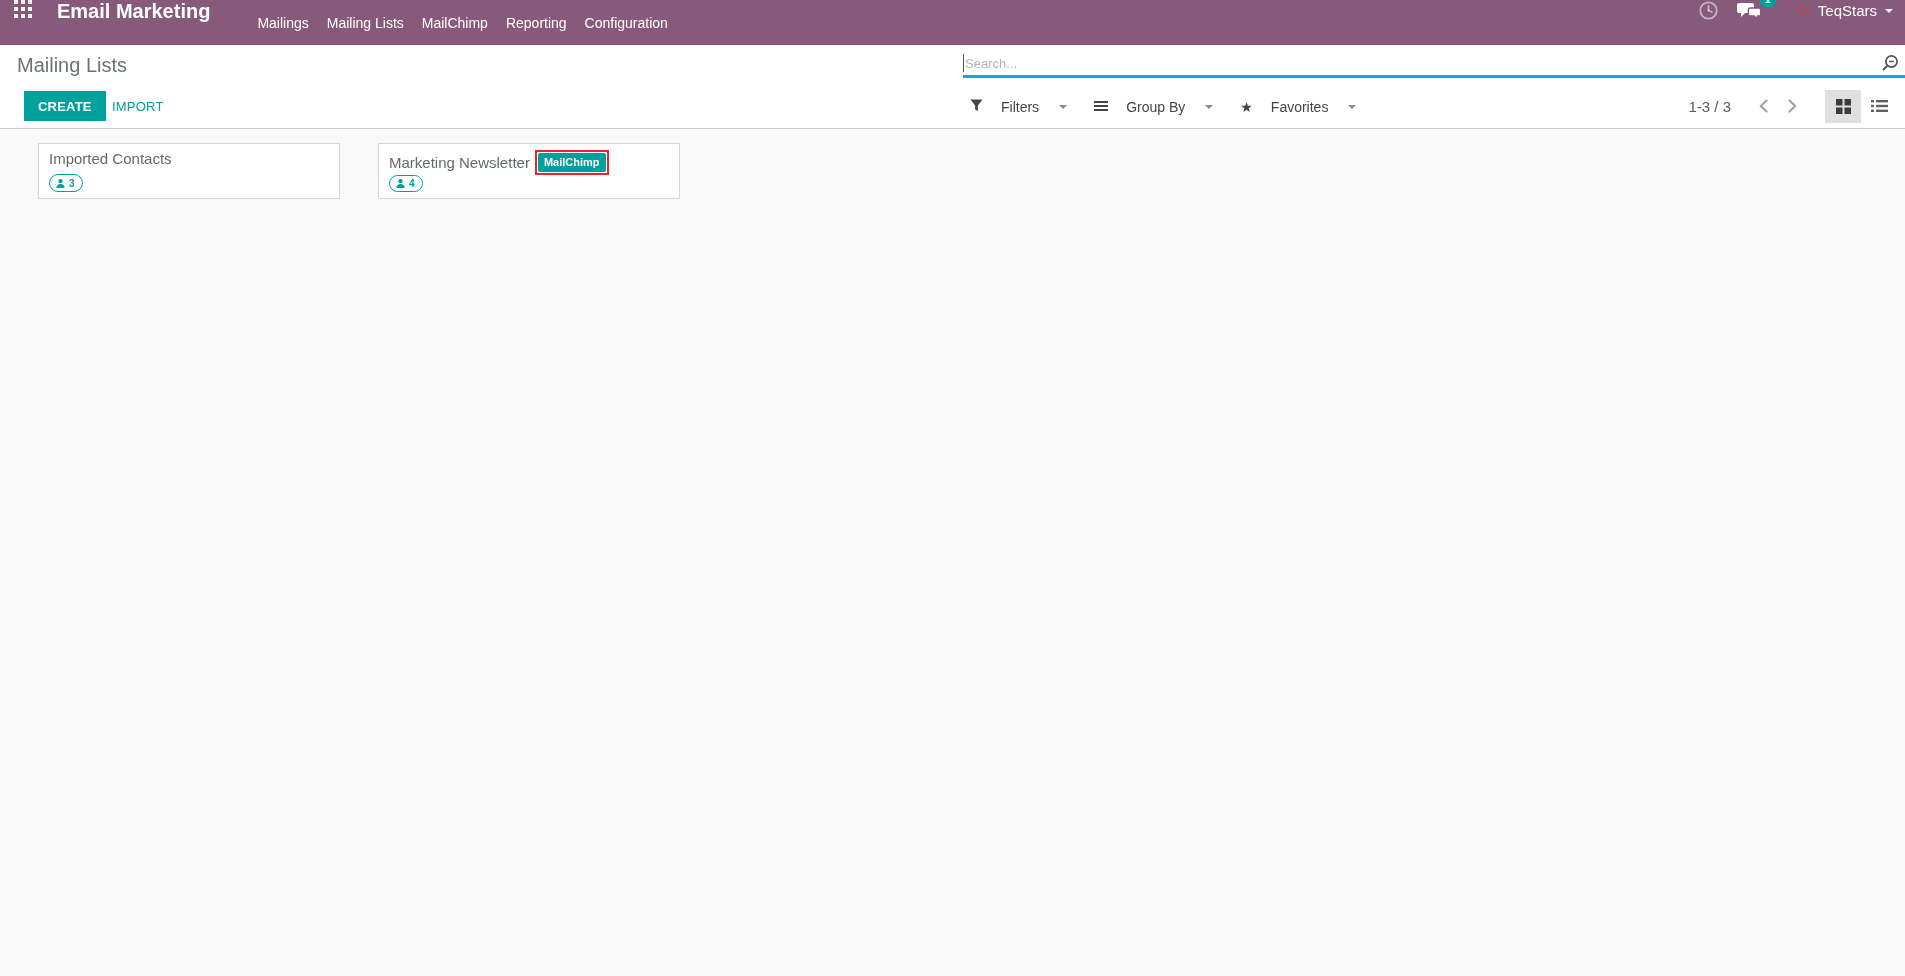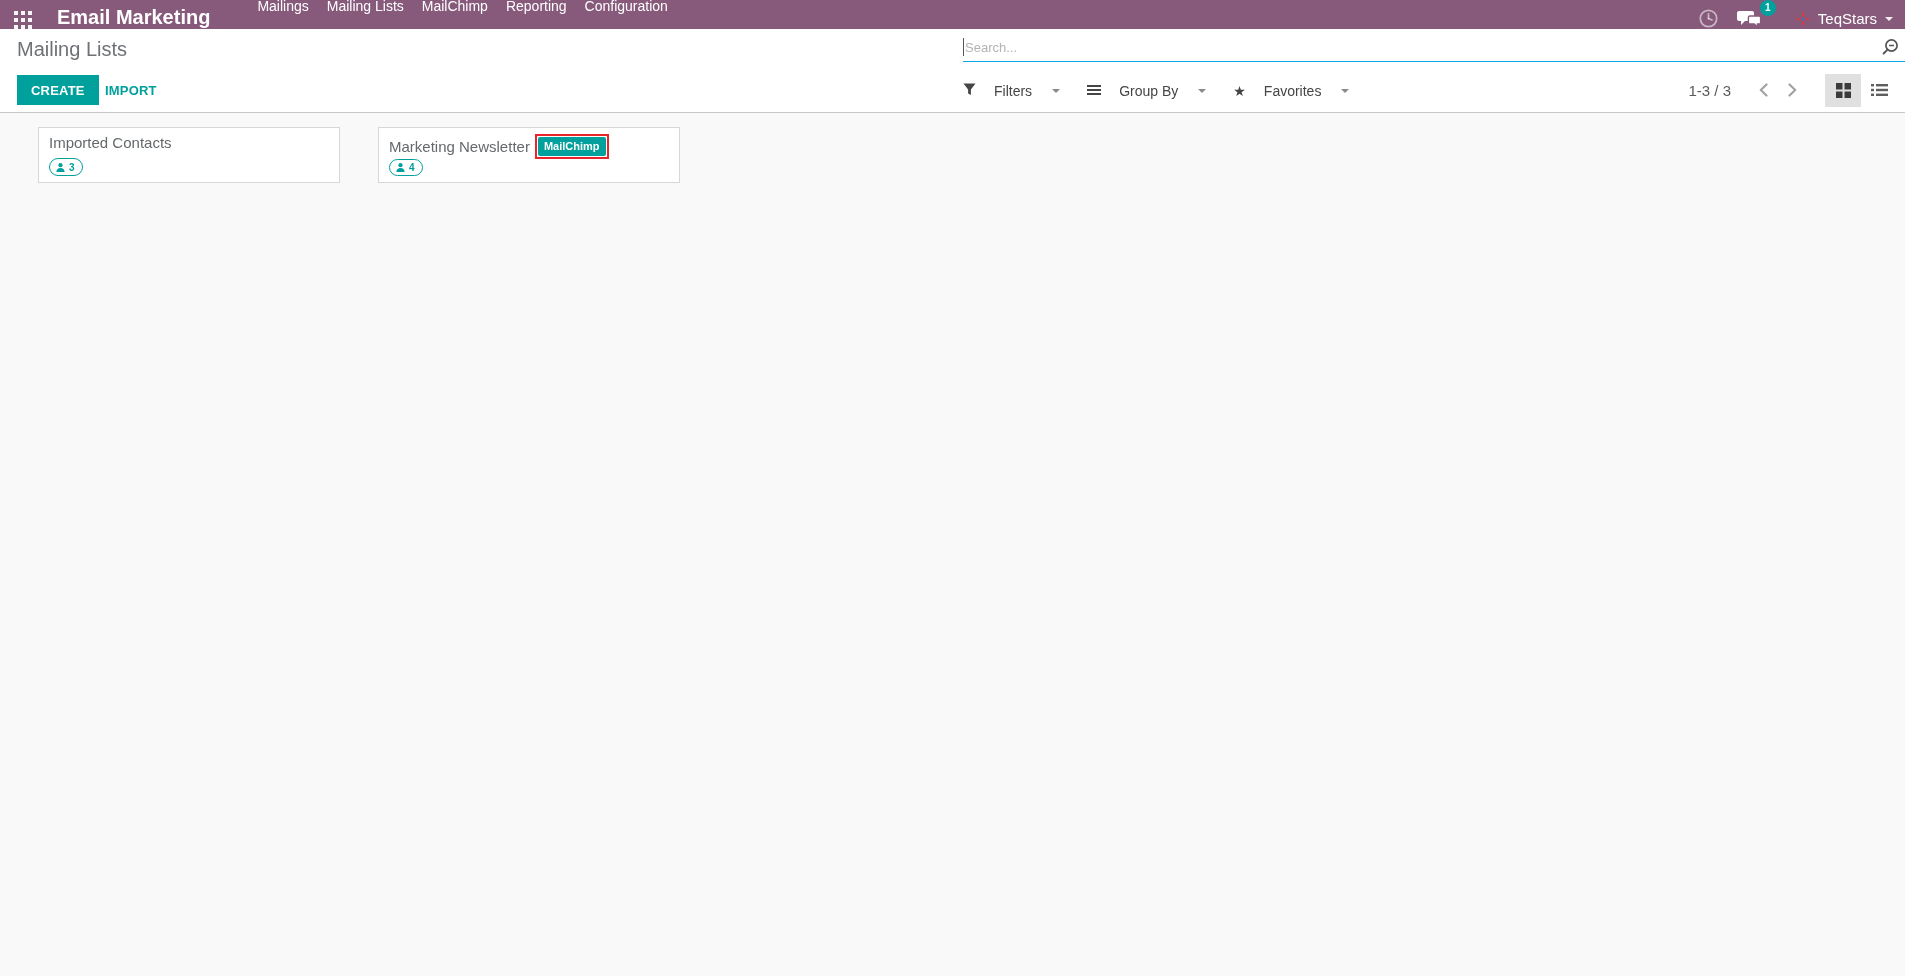--- a/index.html
+++ b/index.html
@@ -5,22 +5,22 @@
   * { box-sizing: border-box; margin: 0; padding: 0; }
   html, body { width: 1905px; height: 976px; overflow: hidden; }
   body {
     font-family: "Liberation Sans", sans-serif;
     background: #f9f9f9;
     color: #444;
   }
 
   
   .navbar {
-    height: 29px; background: #875A7B; color: #fff;
-    display: flex; align-items: flex-end; padding-right: 12px;
+    height: 45px; background: #875A7B; color: #fff;
+    display: flex; align-items: flex-start; padding-right: 12px;
   }
   .apps-icon {
     margin-left: 14px; width: 18px; height: 18px;
     display: grid; grid-template-columns: repeat(3, 4px);
     grid-template-rows: repeat(3, 4px); gap: 3px; cursor: pointer;
   }
   .apps-icon span { background: #fff; opacity: .95; }
   .app-title { font-size: 20px; font-weight: bold; margin-left: 25px; white-space: nowrap; }
   .nav-menu { display: flex; margin-left: 38px; height: 46px; }
   .nav-item {
@@ -50,42 +50,42 @@
   .control-panel {
     position: relative; height: 84px; background: #fff;
     border-bottom: 1px solid #c8c8c8;
   }
   .breadcrumb-title {
     position: absolute; left: 17px; top: 9px;
     font-size: 20px; color: #6e7277; font-weight: normal;
   }
   .search-box {
     position: absolute; left: 963px; right: 0; top: 4px; height: 29px;
-    border-bottom: 1px solid #0ea5e9;
+    border-bottom: 3px solid #0ea5e9;
   }
   .search-caret { position: absolute; left: 0; top: 5px; width: 1px; height: 18px; background: #555; }
   .search-input {
     position: absolute; left: 2px; top: 0; right: 30px; height: 28px;
     border: none; outline: none; font-size: 13px; color: #444;
     font-family: "Liberation Sans", sans-serif; background: transparent;
   }
   .search-input::placeholder { color: #b3b3b3; }
   .search-magnifier { position: absolute; right: 6px; top: 5px; cursor: pointer; }
 
-  .cp-row2 { position: absolute; left: 0; right: 0; top: 46px; height: 31px; }
+  .cp-row2 { position: absolute; left: 7px; right: 0; top: 46px; height: 31px; }
   .btn-create {
     position: absolute; left: 17px; top: 0; height: 30px; padding: 0 13px;
     background: #00A09D; border: 1px solid #00A09D; color: #fff;
     font-size: 13px; font-weight: bold; cursor: pointer;
     font-family: "Liberation Sans", sans-serif; letter-spacing: .2px;
   }
   .btn-import {
     position: absolute; left: 92px; top: 0; height: 30px; padding: 0 13px;
     background: transparent; border: none; color: #00A09D;
-    font-size: 13px; font-weight: bold; cursor: pointer;
+    font-size: 13px; font-weight: normal; cursor: pointer;
     font-family: "Liberation Sans", sans-serif; letter-spacing: .2px;
   }
   .search-options {
     position: absolute; left: 963px; top: 0; height: 31px;
     display: flex; align-items: center; gap: 27px;
   }
   .filter-btn {
     display: flex; align-items: center; gap: 18px;
     font-size: 14px; color: #454545; cursor: pointer; white-space: nowrap;
   }

